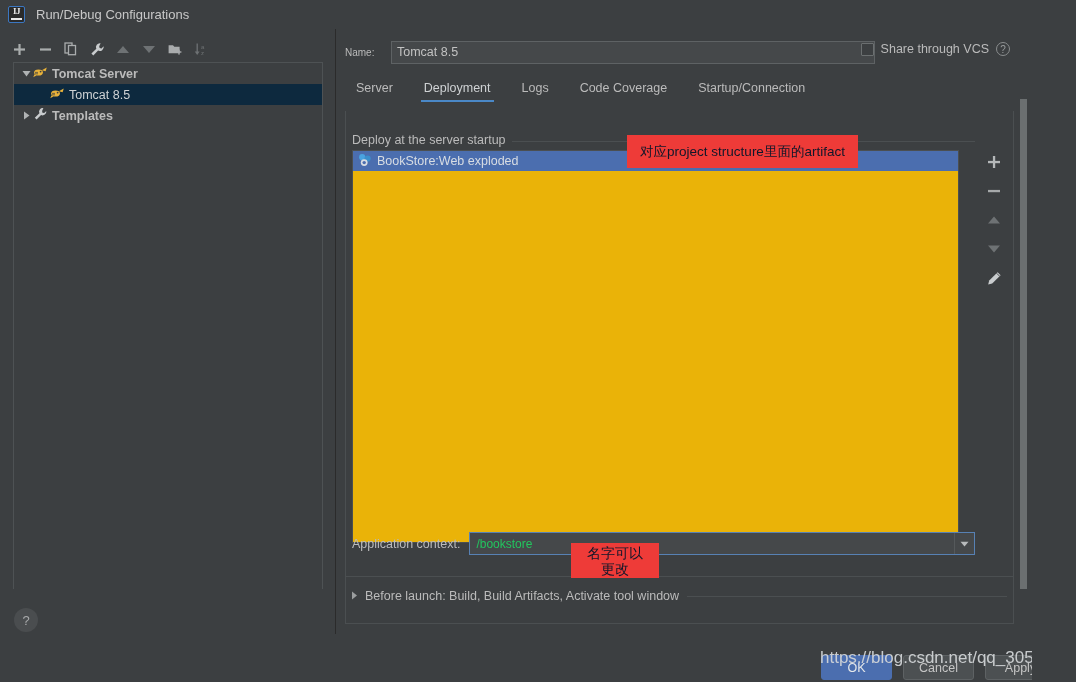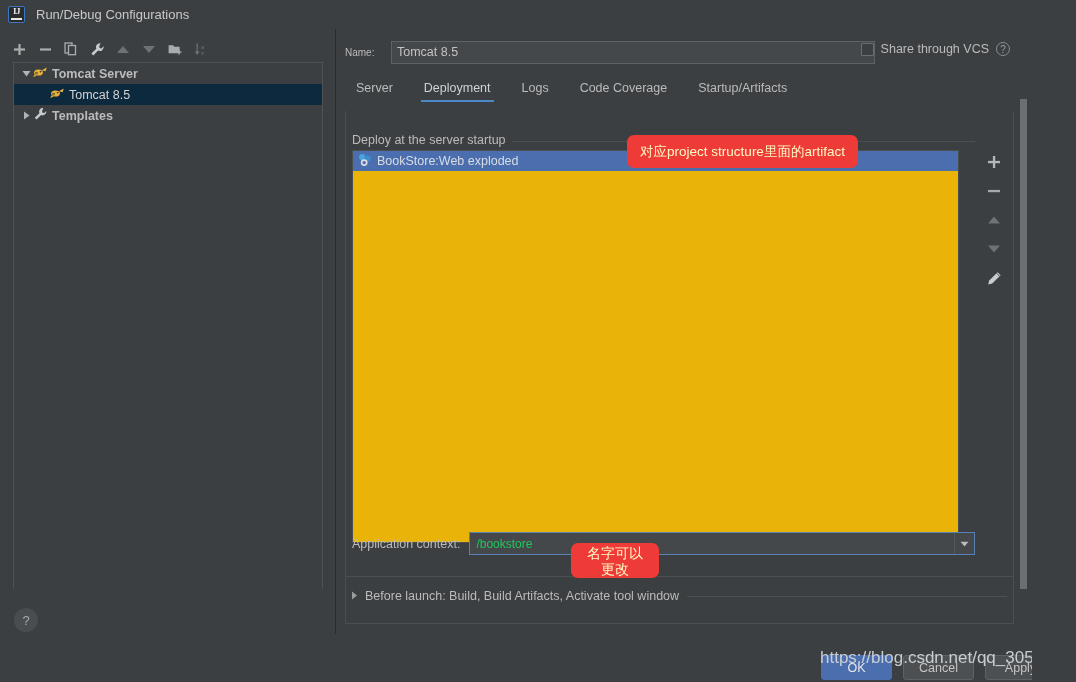--- a/index.html
+++ b/index.html
@@ -271,26 +271,25 @@
     color: #e5e8ea;
   }
   #btn-ok { left: 821px; }
   #btn-cancel { left: 903px; }
   #btn-apply { left: 985px; }
 
   
   .annot {
     position: absolute;
     background: #ee3b38;
-    color: #fef9c3;
+    color: #0f172a;
     display: flex; align-items: center; justify-content: center;
     text-align: center;
     z-index: 20;
     font-family: "Liberation Sans", sans-serif;
-    border-radius: 7px;
   }
   #annot-artifact {
     left: 627px; top: 135px; width: 231px; height: 33px;
     font-size: 13.5px;
   }
   #annot-name {
     left: 571px; top: 543px; width: 88px; height: 35px;
     font-size: 14px; line-height: 16px;
     flex-direction: column;
   }
@@ -438,21 +437,21 @@
       <span class="chk"></span>
       <span class="vcs-label">Share through VCS</span>
       <span class="q-mark">?</span>
     </div>
 
     <div class="tabs">
       <div class="tab">Server</div>
       <div class="tab active">Deployment</div>
       <div class="tab">Logs</div>
       <div class="tab">Code Coverage</div>
-      <div class="tab">Startup/Artifacts</div>
+      <div class="tab">Startup/Connection</div>
     </div>
 
     <div class="content-box">
 
       <div class="group-line"></div>
       <div class="group-title">Deploy at the server startup</div>
 
       <div class="deploy-list">
         <div class="deploy-row">
           <span class="dico">

